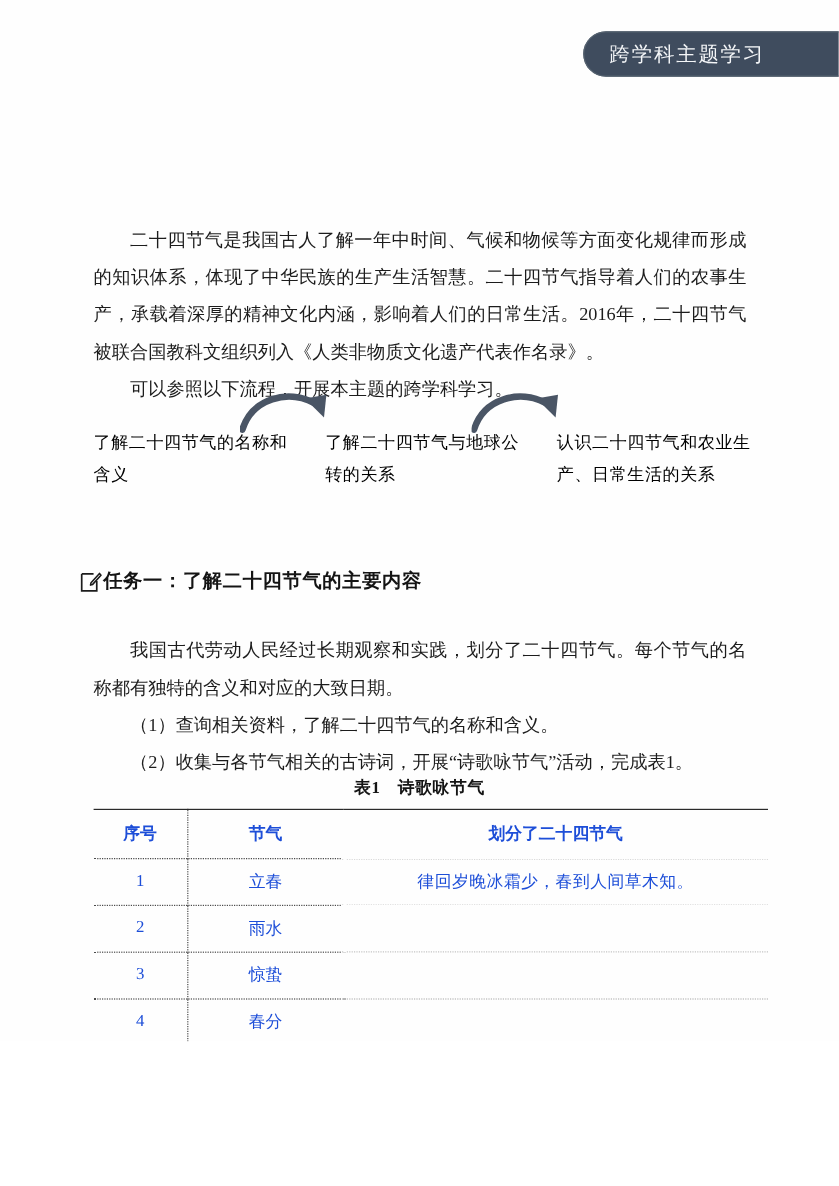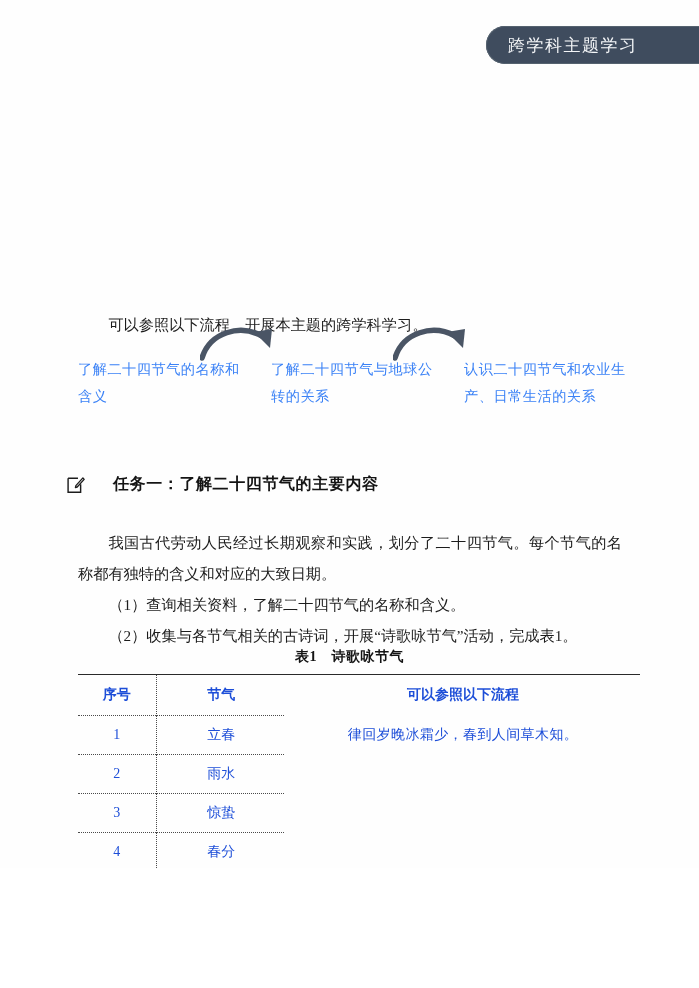--- a/index.html
+++ b/index.html
@@ -88,21 +88,21 @@
     top: 356px;
     width: 560px;
     height: 62px;
   }
   .flow-step {
     position: absolute;
     top: 0;
     width: 172px;
     font-size: 14.2px;
     line-height: 27px;
-    color: #3b82f6;
+    color: #000000;
     letter-spacing: .5px;
   }
   #flow-step-0 { left: 0; }
   #flow-step-1 { left: 193px; }
   #flow-step-2 { left: 386px; }
 
   .flow-arrow {
     position: absolute;
     top: -34px;
     width: 78px;
@@ -111,21 +111,21 @@
   #flow-arrow-0 { left: 122px; }
   #flow-arrow-1 { left: 315px; }
 
   
   #task-heading {
     position: absolute;
     left: 66px;
     top: 474px;
     display: flex;
     align-items: center;
-    gap: 28px;
+    gap: 1px;
   }
   #task-icon { width: 19px; height: 20px; display: block; }
   #task-title {
     font-family: "Liberation Sans", "DejaVu Sans", sans-serif;
     font-size: 16px;
     font-weight: bold;
     color: #141414;
     letter-spacing: .6px;
     white-space: nowrap;
   }
@@ -240,20 +240,21 @@
 </head>
 <body>
 
 <div id="page">
 
   <div id="topic-badge">
     <span class="badge-text">跨学科主题学习</span>
   </div>
 
 
+  <p class="body-text indent2" style="top:170px;">二十四节气是我国古人了解一年中时间、气候和物候等方面变化规律而形成的知识体系，体现了中华民族的生产生活智慧。二十四节气指导着人们的农事生产，承载着深厚的精神文化内涵，影响着人们的日常生活。2016年，二十四节气被联合国教科文组织列入《人类非物质文化遗产代表作名录》。</p>
   <p class="body-text indent2" style="top:294px;">可以参照以下流程，开展本主题的跨学科学习。</p>
 
   <div id="flow">
 
     <svg id="flow-arrow-0" class="flow-arrow" viewBox="0 0 78 40">
       <path d="M2,36 C10,10 40,2 62,14" fill="none" stroke="#4a5565" stroke-width="5.5" stroke-linecap="round"></path>
       <path d="M70,26 L54,10 L72,7 Z" fill="#4a5565"></path>
     </svg>
 
     <svg id="flow-arrow-1" class="flow-arrow" viewBox="0 0 78 40">
@@ -283,21 +284,21 @@
   <table id="data-table">
     <colgroup>
       <col class="c-idx">
         <col class="c-term">
         <col class="c-poem">
     </colgroup>
     <thead>
       <tr>
         <th class="c1">序号</th>
         <th class="c2">节气</th>
-        <th class="c3">可以参照以下流程</th>
+        <th class="c3">划分了二十四节气</th>
       </tr>
     </thead>
     <tbody id="table-body">
       <tr>
         <td class="c1">1</td>
         <td class="c2">立春</td>
         <td class="c3 poem-cell">律回岁晚冰霜少，春到人间草木知。</td>
       </tr>
       <tr>
         <td class="c1">2</td>

